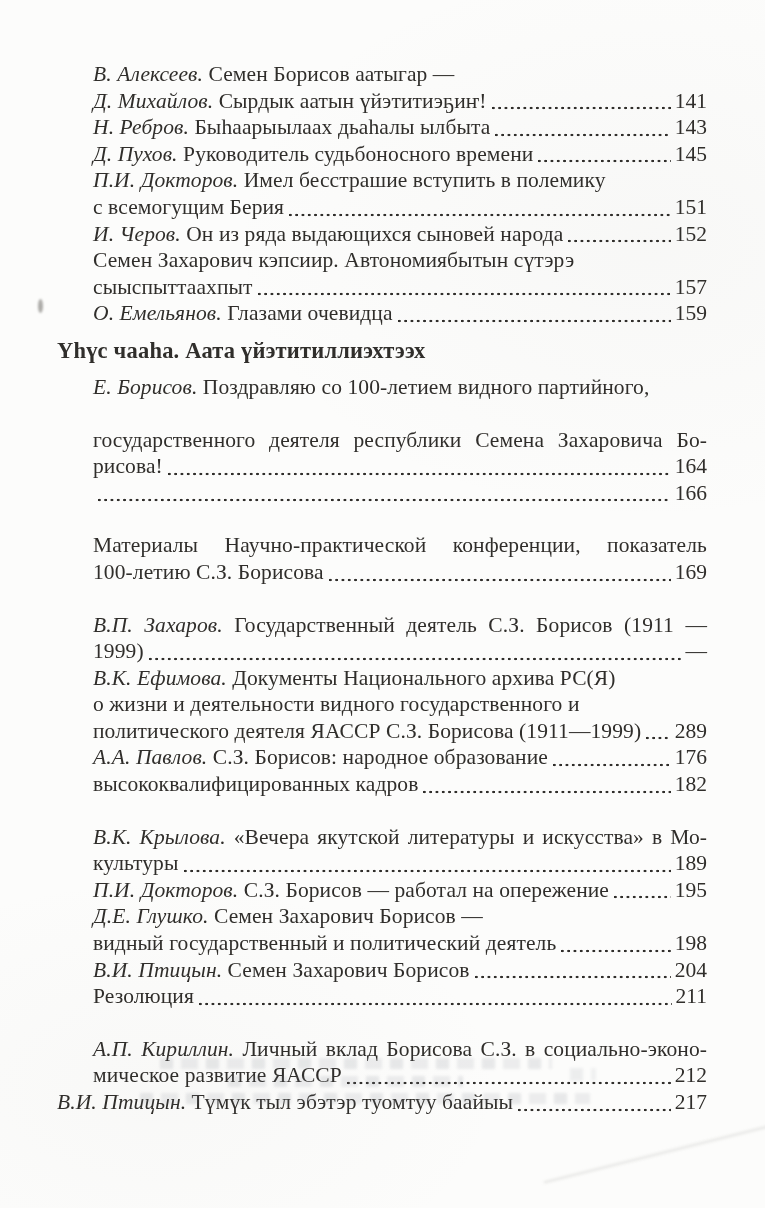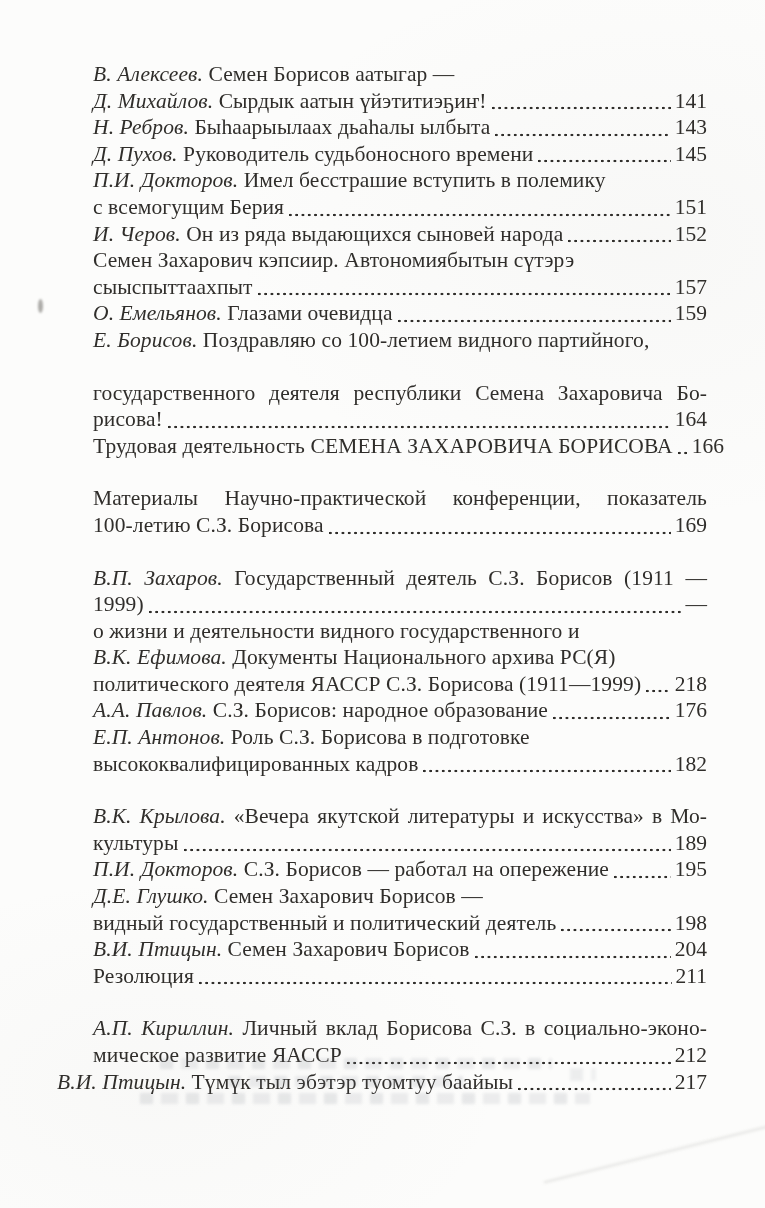--- a/index.html
+++ b/index.html
@@ -131,71 +131,68 @@
           <span class="txt">сыыспыттаахпыт</span>
           <span class="leader"></span>
           <span class="pg">157</span>
         </div>
         <div class="line ind">
           <span class="txt"><em>О. Емельянов.</em> Глазами очевидца</span>
           <span class="leader"></span>
           <span class="pg">159</span>
         </div>
       </div>
+    <h2 class="heading">Үһүс чааһа. Аата үйэтитиллиэхтээх</h2>
     <div id="section2">
         <div class="line ind">
           <span class="txt"><em>Е. Борисов.</em> Поздравляю со 100-летием видного партийного,</span>
         </div>
         <div class="line ind fill">
           <span class="txt">государственного деятеля республики Семена Захаровича Бо-</span>
         </div>
         <div class="line ind">
           <span class="txt">рисова!</span>
           <span class="leader"></span>
           <span class="pg">164</span>
         </div>
         <div class="line ind">
-          <span class="txt">Трудовая деятельность СЕМЕНА ЗАХАРОВИЧА БОРИСОВА</span>
           <span class="leader"></span>
           <span class="pg">166</span>
         </div>
         <div class="line ind fill">
           <span class="txt">Материалы Научно-практической конференции, показатель</span>
         </div>
         <div class="line ind">
           <span class="txt">100-летию С.З. Борисова</span>
           <span class="leader"></span>
           <span class="pg">169</span>
         </div>
         <div class="line ind fill">
           <span class="txt"><em>В.П. Захаров.</em> Государственный деятель С.З. Борисов (1911 —</span>
         </div>
         <div class="line ind">
           <span class="txt">1999)</span>
           <span class="leader"></span>
           <span class="pg">—</span>
         </div>
         <div class="line ind">
+          <span class="txt"><em>В.К. Ефимова.</em> Документы Национального архива РС(Я)</span>
+        </div>
+        <div class="line ind">
           <span class="txt">о жизни и деятельности видного государственного и</span>
         </div>
         <div class="line ind">
-          <span class="txt"><em>В.К. Ефимова.</em> Документы Национального архива РС(Я)</span>
-        </div>
-        <div class="line ind">
           <span class="txt">политического деятеля ЯАССР С.З. Борисова (1911—1999)</span>
           <span class="leader"></span>
-          <span class="pg">218</span>
+          <span class="pg">289</span>
         </div>
         <div class="line ind">
           <span class="txt"><em>А.А. Павлов.</em> С.З. Борисов: народное образование</span>
           <span class="leader"></span>
           <span class="pg">176</span>
-        </div>
-        <div class="line ind">
-          <span class="txt"><em>Е.П. Антонов.</em> Роль С.З. Борисова в подготовке</span>
         </div>
         <div class="line ind">
           <span class="txt">высококвалифицированных кадров</span>
           <span class="leader"></span>
           <span class="pg">182</span>
         </div>
         <div class="line ind fill">
           <span class="txt"><em>В.К. Крылова.</em> «Вечера якутской литературы и искусства» в Мо-</span>
         </div>
         <div class="line ind">

